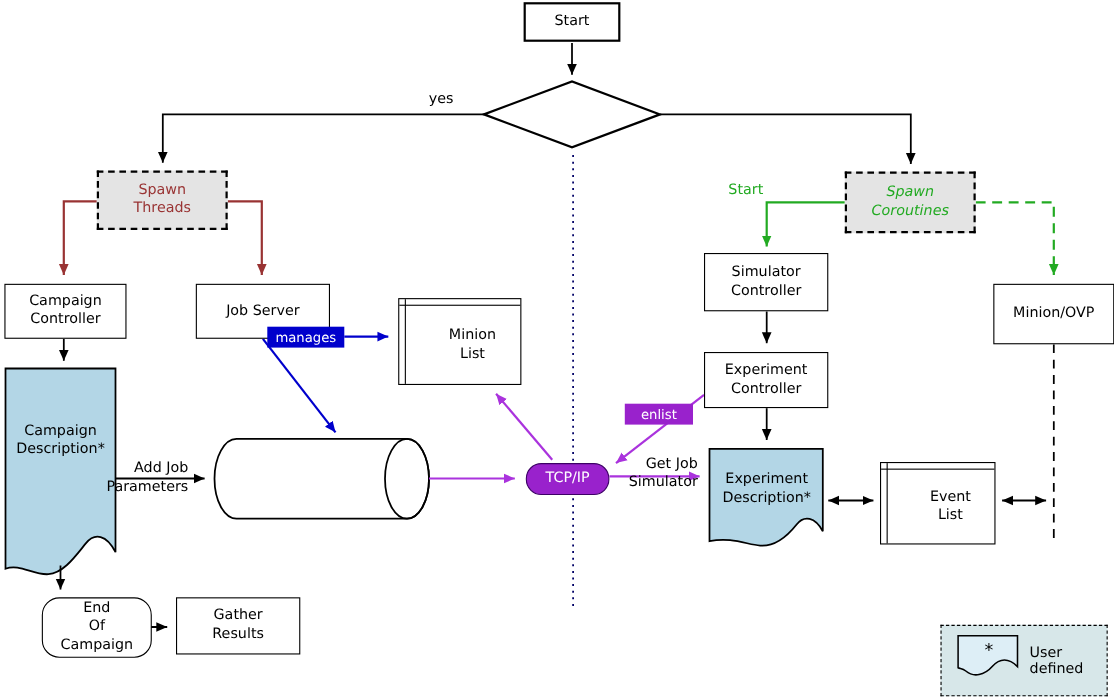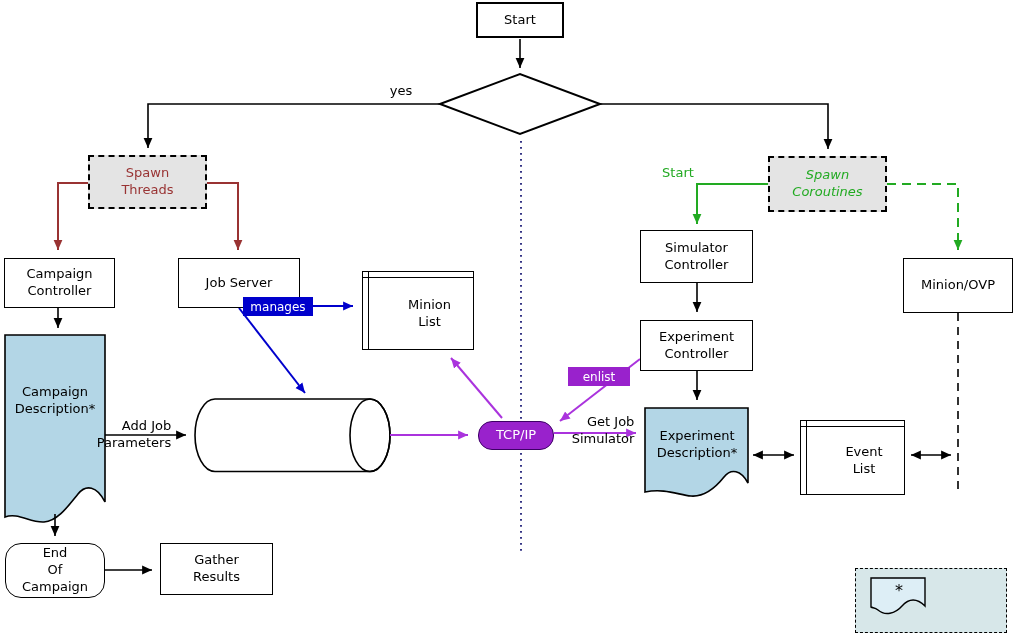--- a/index.html
+++ b/index.html
@@ -8,21 +8,21 @@
   svg.layer{position:absolute;left:0;top:0;}
   .node{position:absolute;display:flex;align-items:center;justify-content:center;
         text-align:center;font-size:13px;line-height:1.3;color:#000;white-space:pre-line;box-sizing:border-box;}
   .rect{background:#fff;border:1.6px solid #000;}
   .thick{border-width:2.4px;}
   .dashedbox{background:#e4e4e4;border:2px dashed #000;}
   .storage{background:#fff;border:1.6px solid #000;padding-left:23px;padding-top:6px;}
   .storage::before{content:"";position:absolute;left:0;right:0;top:5px;border-top:1.6px solid #000;}
   .storage::after{content:"";position:absolute;top:0;bottom:0;left:5px;border-left:1.6px solid #000;}
   .pill{background:#9922cc;border:1.6px solid #3d0066;border-radius:14px;color:#fff;}
-  .round{border-radius:16px;}
+  .round{border-radius:16px;margin-left:33px;}
   .overlay{background:transparent;border:none;}
   .lbl{position:absolute;font-size:13px;white-space:pre-line;color:#000;line-height:1.3;
        text-align:right;display:flex;align-items:center;justify-content:center;}
   .chip{position:absolute;color:#fff;font-size:12px;display:flex;align-items:center;
         justify-content:center;white-space:nowrap;}
   .chip-blue{background:#0000cc;}
   .chip-purple{background:#9922cc;}
   .red-text{color:#993333;}
   .green-italic{color:#22aa22;font-style:italic;}
   .green-text{color:#22aa22;}
@@ -156,15 +156,17 @@
 Of
 Campaign</div>
   <div class="node rect" style="left:160px;top:543px;width:113px;height:52px;">Gather
 Results</div>
 
   <div class="legend">
     <svg class="doc-svg" width="58" height="42">
       <path d="M 1,1 H 55 V 29 C 47,21 39,21 32,29 C 25,37 15,39 8,33 C 5,30.5 3,31 1,30 Z" fill="#ddeef6" stroke="#000" stroke-width="1.4"></path>
     </svg>
     <div class="star">*</div>
+    <div class="cap">User
+defined</div>
   </div>
 
 </div>
 
 </body></html>

